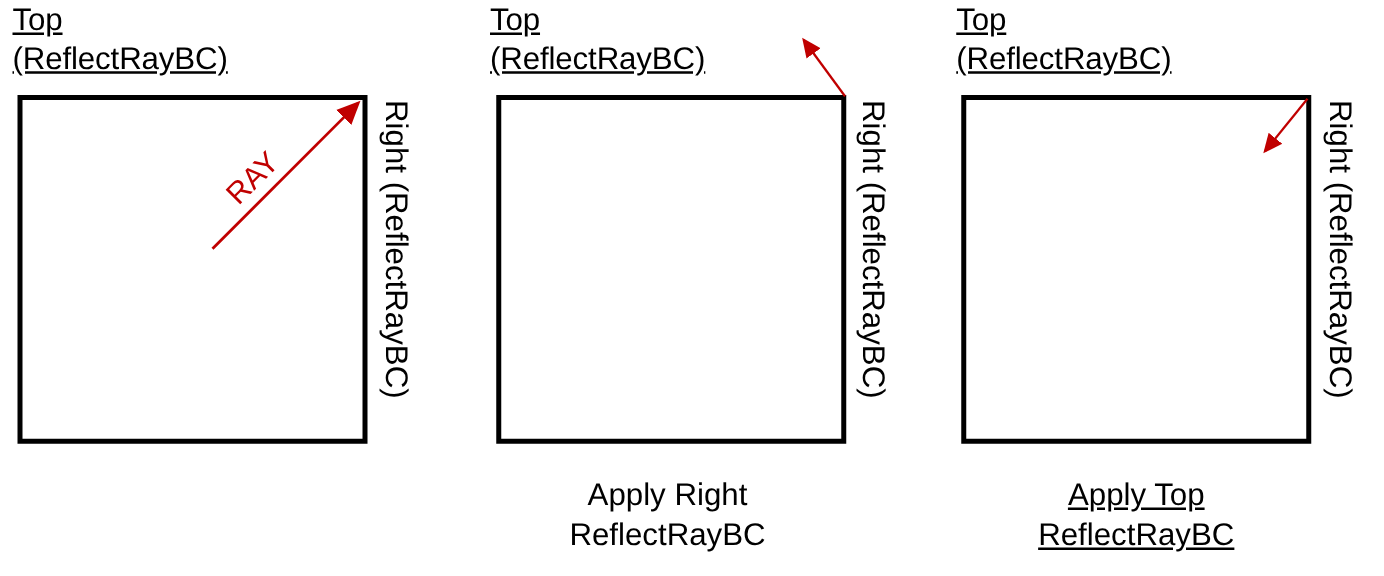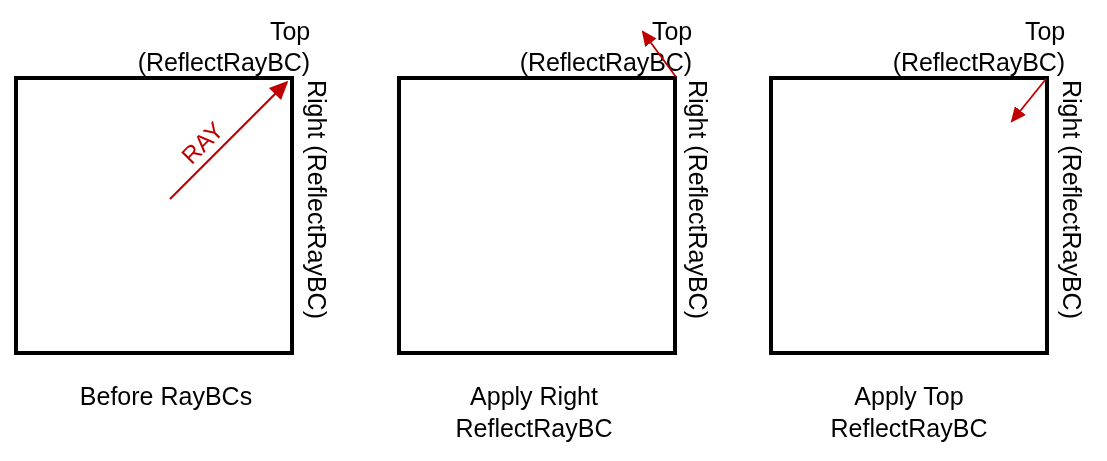--- a/index.html
+++ b/index.html
@@ -28,27 +28,28 @@
     width: 369px;
     height: 461px;
   }
   #panel-1 { left: 0px; }
   #panel-2 { left: 368px; }
   #panel-3 { left: 740px; }
 
   
   .top-label {
     position: absolute;
-    top: 16px;
+    top: 1px;
     width: 300px;
-    text-align: right;
+    text-align: left;
     font-size: 25px;
     line-height: 31px;
     white-space: pre;
     letter-spacing: -0.1px;
+    text-decoration: underline;
   }
   #panel-1 .top-label { left: 10px; }
   #panel-2 .top-label { left: 24px; }
   #panel-3 .top-label { left: 25px; }
 
   
   .box {
     position: absolute;
     border: 4px solid #000000;
     background: #ffffff;
@@ -76,21 +77,21 @@
     position: absolute;
     top: 380px;
     width: 320px;
     text-align: center;
     font-size: 25px;
     line-height: 32px;
     white-space: pre-line;
   }
   #panel-1 .caption { left: 6px; }
   #panel-2 .caption { left: 6px; }
-  #panel-3 .caption { left: 9px; }
+  #panel-3 .caption { left: 9px; text-decoration: underline; }
 
   
   .ray-svg {
     position: absolute;
     left: 0;
     top: 0;
     width: 369px;
     height: 461px;
     overflow: visible;
     pointer-events: none;
@@ -126,21 +127,20 @@
       <defs>
         <marker id="ah1" markerWidth="9" markerHeight="9" refX="7.4" refY="4.5" orient="auto" markerUnits="strokeWidth">
           <path d="M0,0.6 L8.6,4.5 L0,8.4 Z" fill="#C00000"></path>
         </marker>
       </defs>
       <line x1="170" y1="199" x2="286.5" y2="82.5" stroke="#C00000" stroke-width="2.2" marker-end="url(#ah1)"></line>
     </svg>
 
     <div class="ray-label" style="color:#C00000;">RAY</div>
 
-    <div class="caption">Before RayBCs</div>
   </div>
 
   <div class="panel" id="panel-2">
 
     <div class="top-label">Top
 (ReflectRayBC)</div>
 
     <div class="box"></div>
 
     <div class="right-label">Right (ReflectRayBC)</div>

